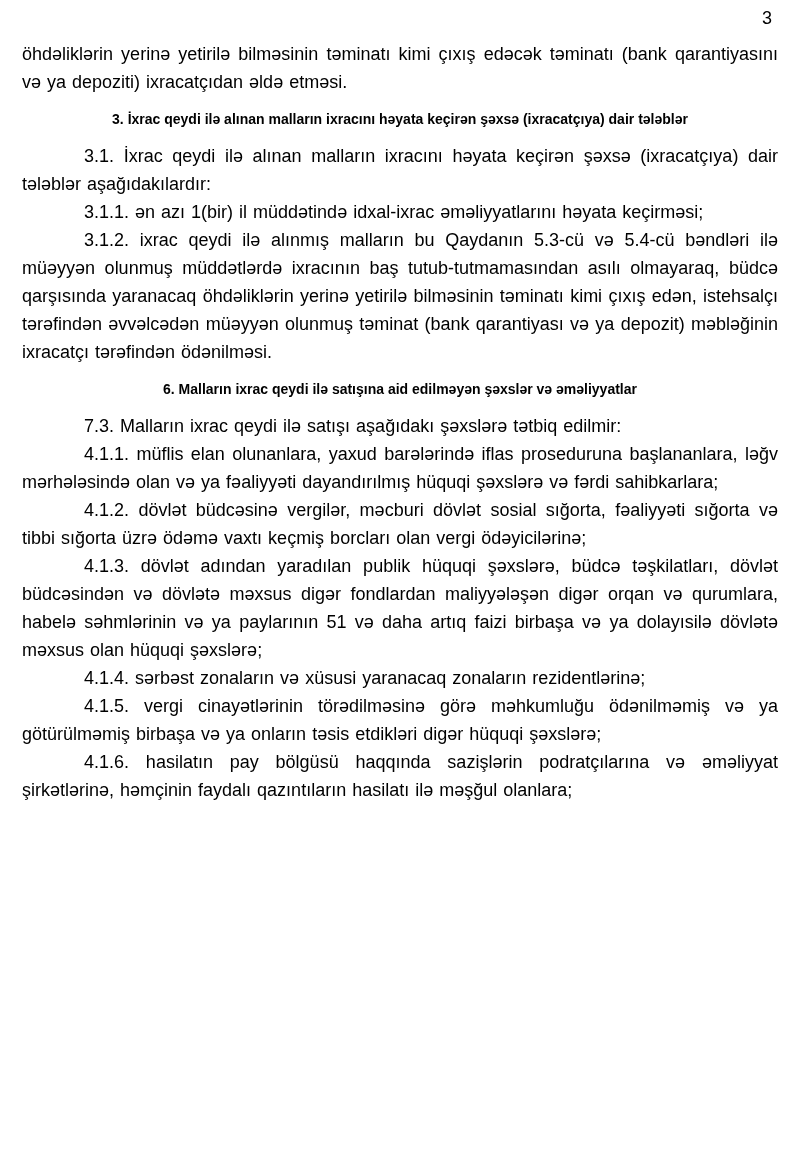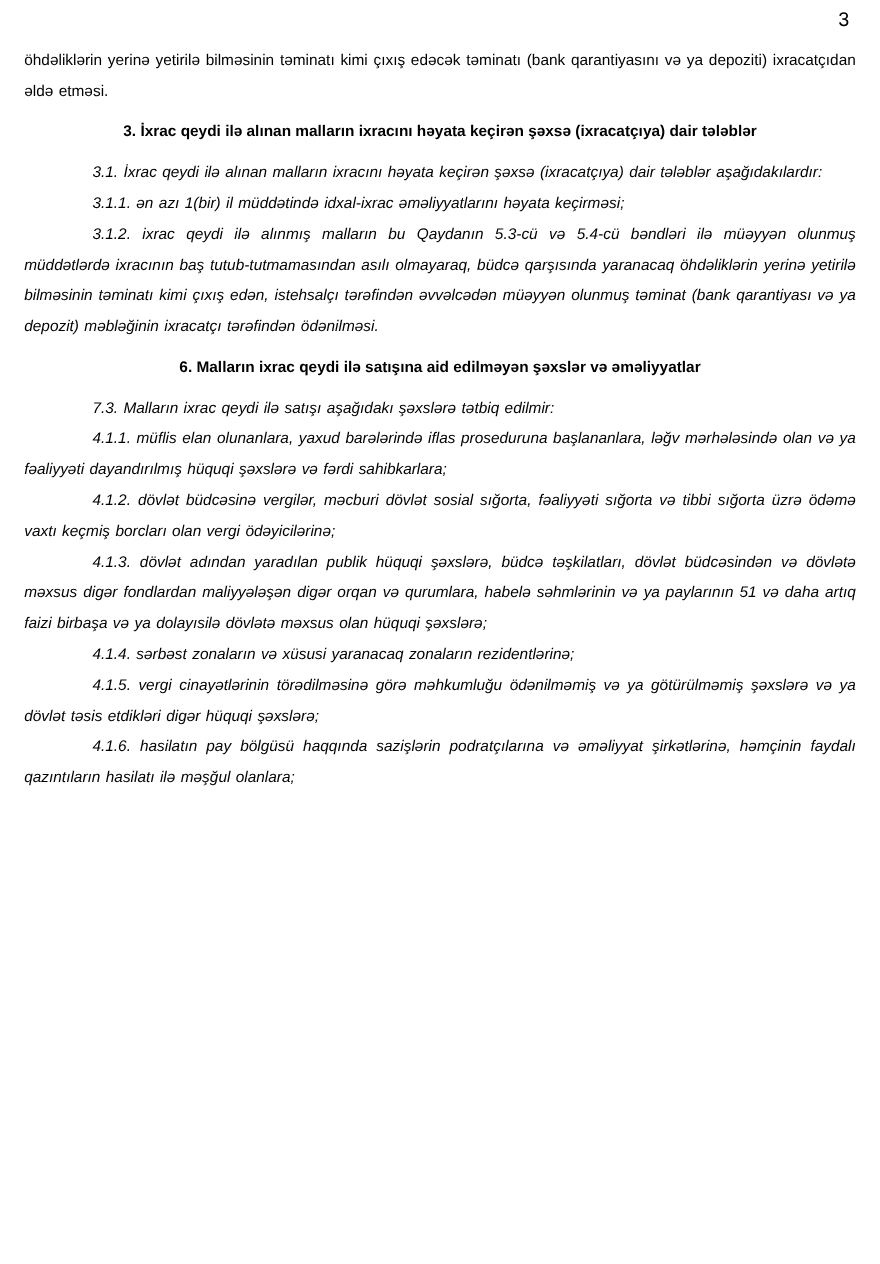--- a/index.html
+++ b/index.html
@@ -21,28 +21,27 @@
     }
     .page-number {
       text-align: right;
       font-size: 18px;
       line-height: 24px;
       padding-right: 6px;
       margin-bottom: 10px;
     }
     .doc p {
       margin: 0;
-      font-size: 14px;
+      font-size: 18px;
       line-height: 28px;
       text-align: justify;
       word-spacing: 1px;
     }
     .doc p.indent {
       text-indent: 62px;
-      font-style: italic;
     }
     .doc h2 {
       font-size: 14px;
       line-height: 28px;
       font-weight: 700;
       text-align: center;
       margin: 9px 40px 9px 40px;
     }
   </style>
 </head>
@@ -69,18 +68,18 @@
     <p class="indent">7.3. Malların ixrac qeydi ilə satışı aşağıdakı şəxslərə tətbiq edilmir:</p>
 
     <p class="indent">4.1.1. müflis elan olunanlara, yaxud barələrində iflas proseduruna başlananlara, ləğv mərhələsində olan və ya fəaliyyəti dayandırılmış hüquqi şəxslərə və fərdi sahibkarlara;</p>
 
     <p class="indent">4.1.2. dövlət büdcəsinə vergilər, məcburi dövlət sosial sığorta, fəaliyyəti sığorta və tibbi sığorta üzrə ödəmə vaxtı keçmiş borcları olan vergi ödəyicilərinə;</p>
 
     <p class="indent">4.1.3. dövlət adından yaradılan publik hüquqi şəxslərə, büdcə təşkilatları, dövlət büdcəsindən və dövlətə məxsus digər fondlardan maliyyələşən digər orqan və qurumlara, habelə səhmlərinin və ya paylarının 51 və daha artıq faizi birbaşa və ya dolayısilə dövlətə məxsus olan hüquqi şəxslərə;</p>
 
     <p class="indent">4.1.4. sərbəst zonaların və xüsusi yaranacaq zonaların rezidentlərinə;</p>
 
-    <p class="indent">4.1.5. vergi cinayətlərinin törədilməsinə görə məhkumluğu ödənilməmiş və ya götürülməmiş şəxslərə və ya dövlət təsis etdikləri digər hüquqi şəxslərə;</p>
+    <p class="indent">4.1.5. vergi cinayətlərinin törədilməsinə görə məhkumluğu ödənilməmiş və ya götürülməmiş birbaşa və ya onların təsis etdikləri digər hüquqi şəxslərə;</p>
 
     <p class="indent">4.1.6. hasilatın pay bölgüsü haqqında sazişlərin podratçılarına və əməliyyat şirkətlərinə, həmçinin faydalı qazıntıların hasilatı ilə məşğul olanlara;</p>
 
   </div>
 </div>
 
 </body></html>

